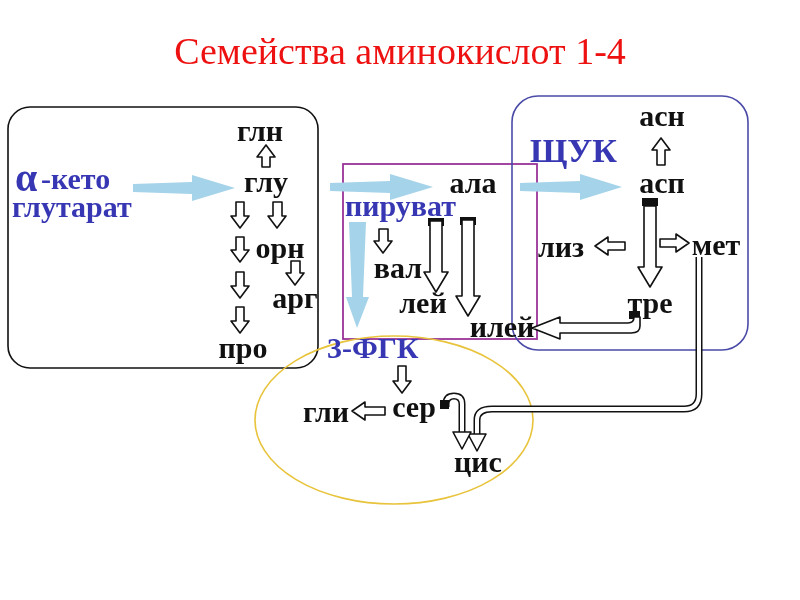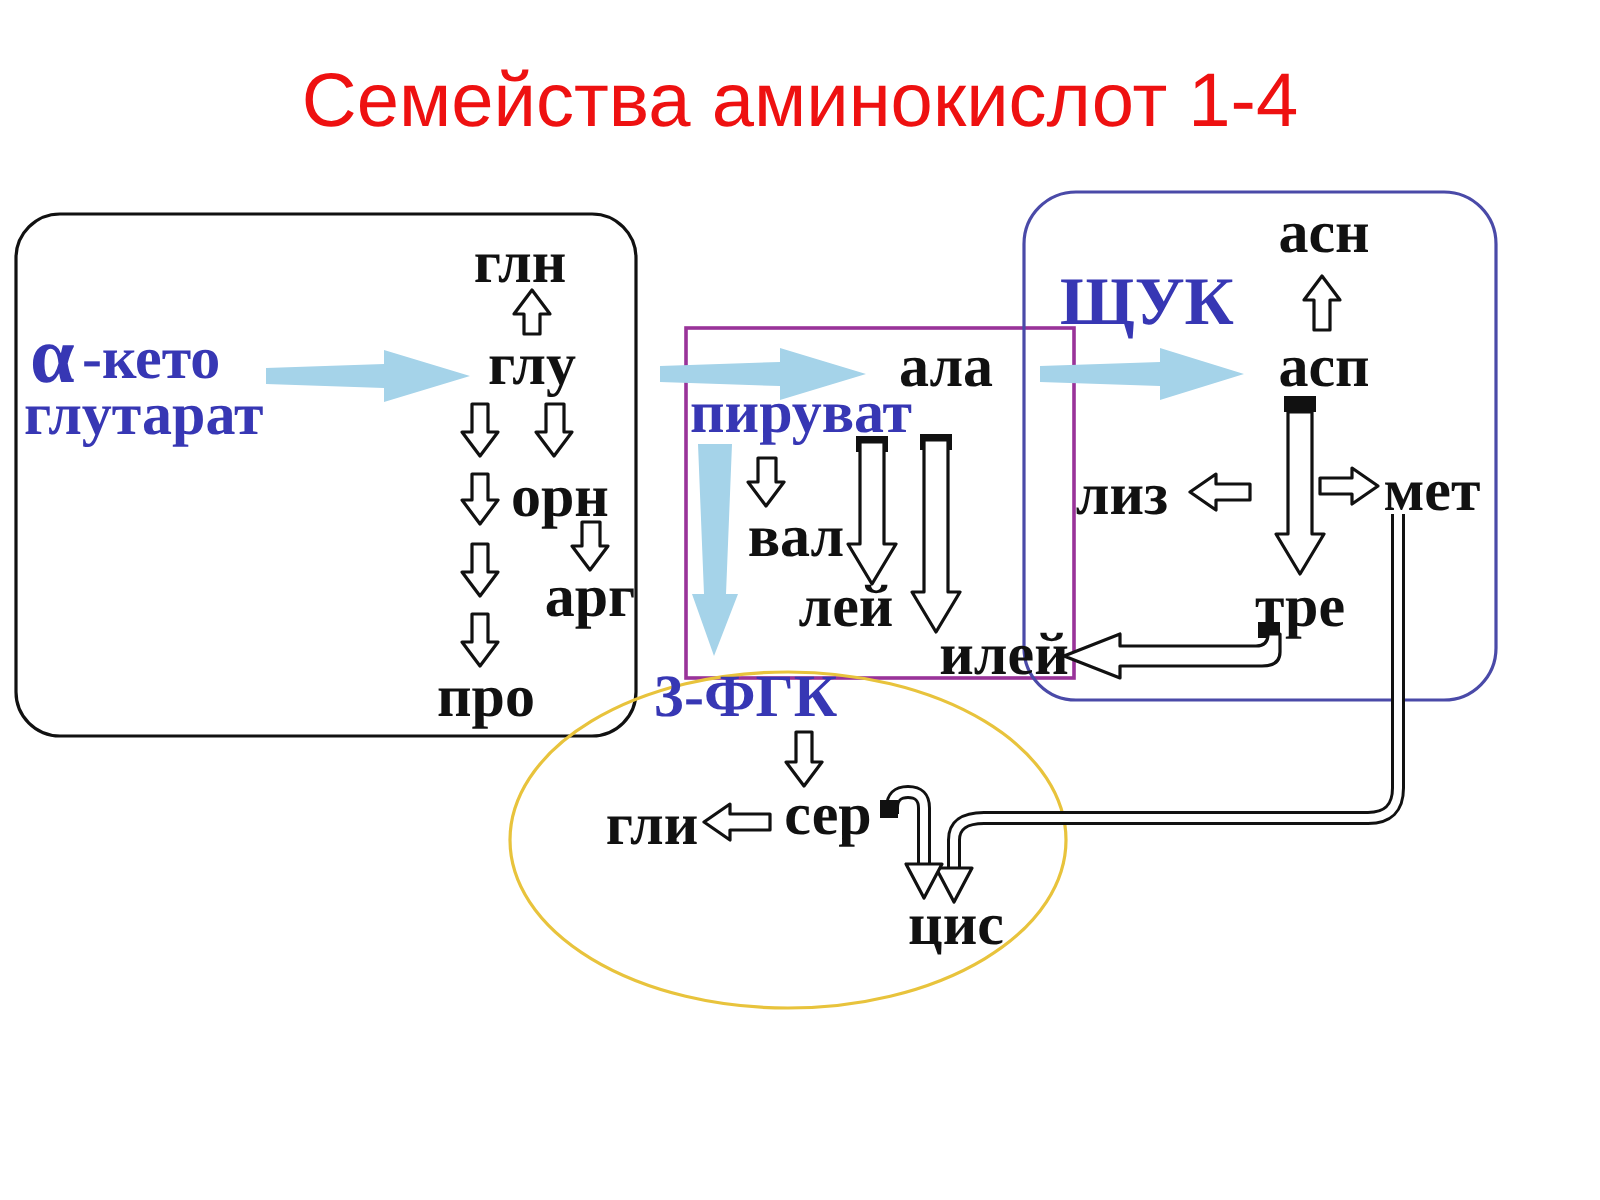--- a/index.html
+++ b/index.html
@@ -3,21 +3,21 @@
 <meta charset="utf-8">
 <style>
   html,body{margin:0;padding:0;}
   body{
     width:800px;height:600px;background:#ffffff;position:relative;
     overflow:hidden;font-family:"Liberation Sans", sans-serif;
   }
   .title{
     position:absolute;left:0;top:30px;width:800px;text-align:center;
     font-size:38px;line-height:42px;color:var(--c-title,#ee1111);
-    font-family:Liberation Sans, sans-serif;letter-spacing:0px;
+    font-family:Liberation Serif, serif;letter-spacing:0px;
   }
   svg{position:absolute;left:0;top:0;}
   .lbl{
     font-family:"Liberation Serif", serif;font-weight:bold;
     font-size:30px;fill:var(--c-label_black,#111111);
   }
   .lbl-blue{fill:var(--c-label_blue,#3737b4);}
   .lbl-big{font-size:34px;}
   .lbl-alpha{font-size:40px;}
   .box-black{fill:none;stroke:var(--c-box_black,#111111);stroke-width:1.6;}

